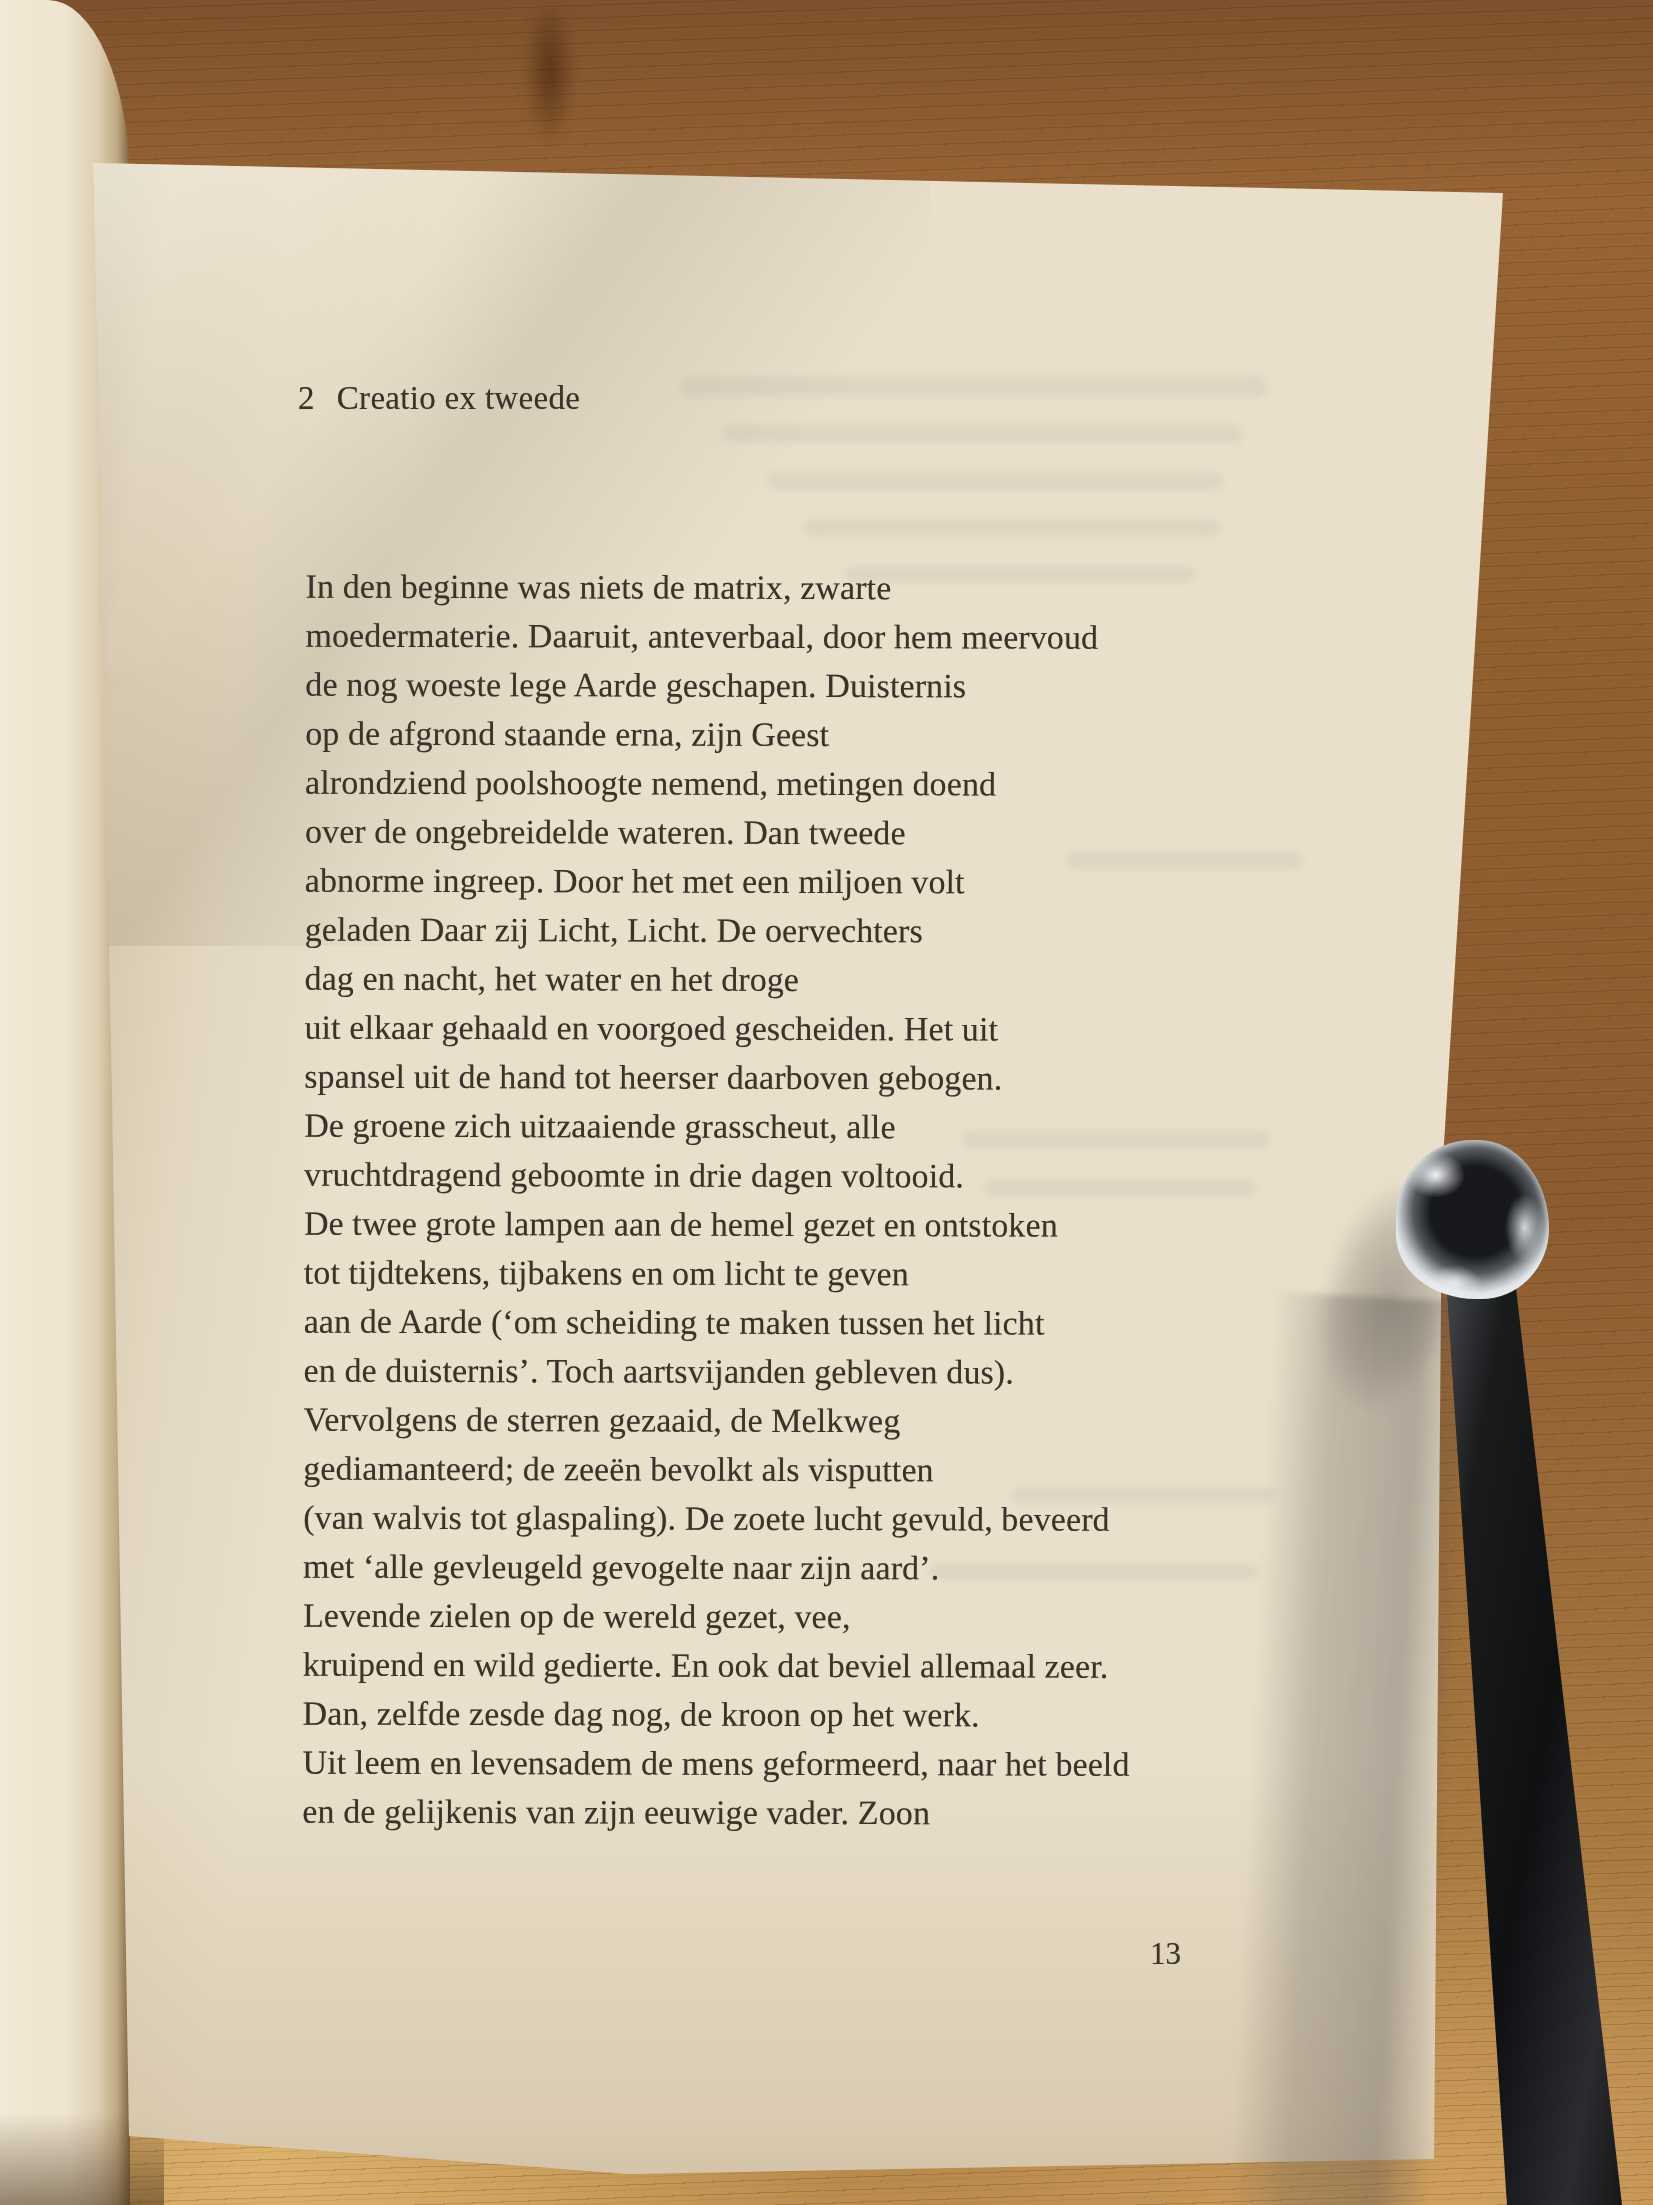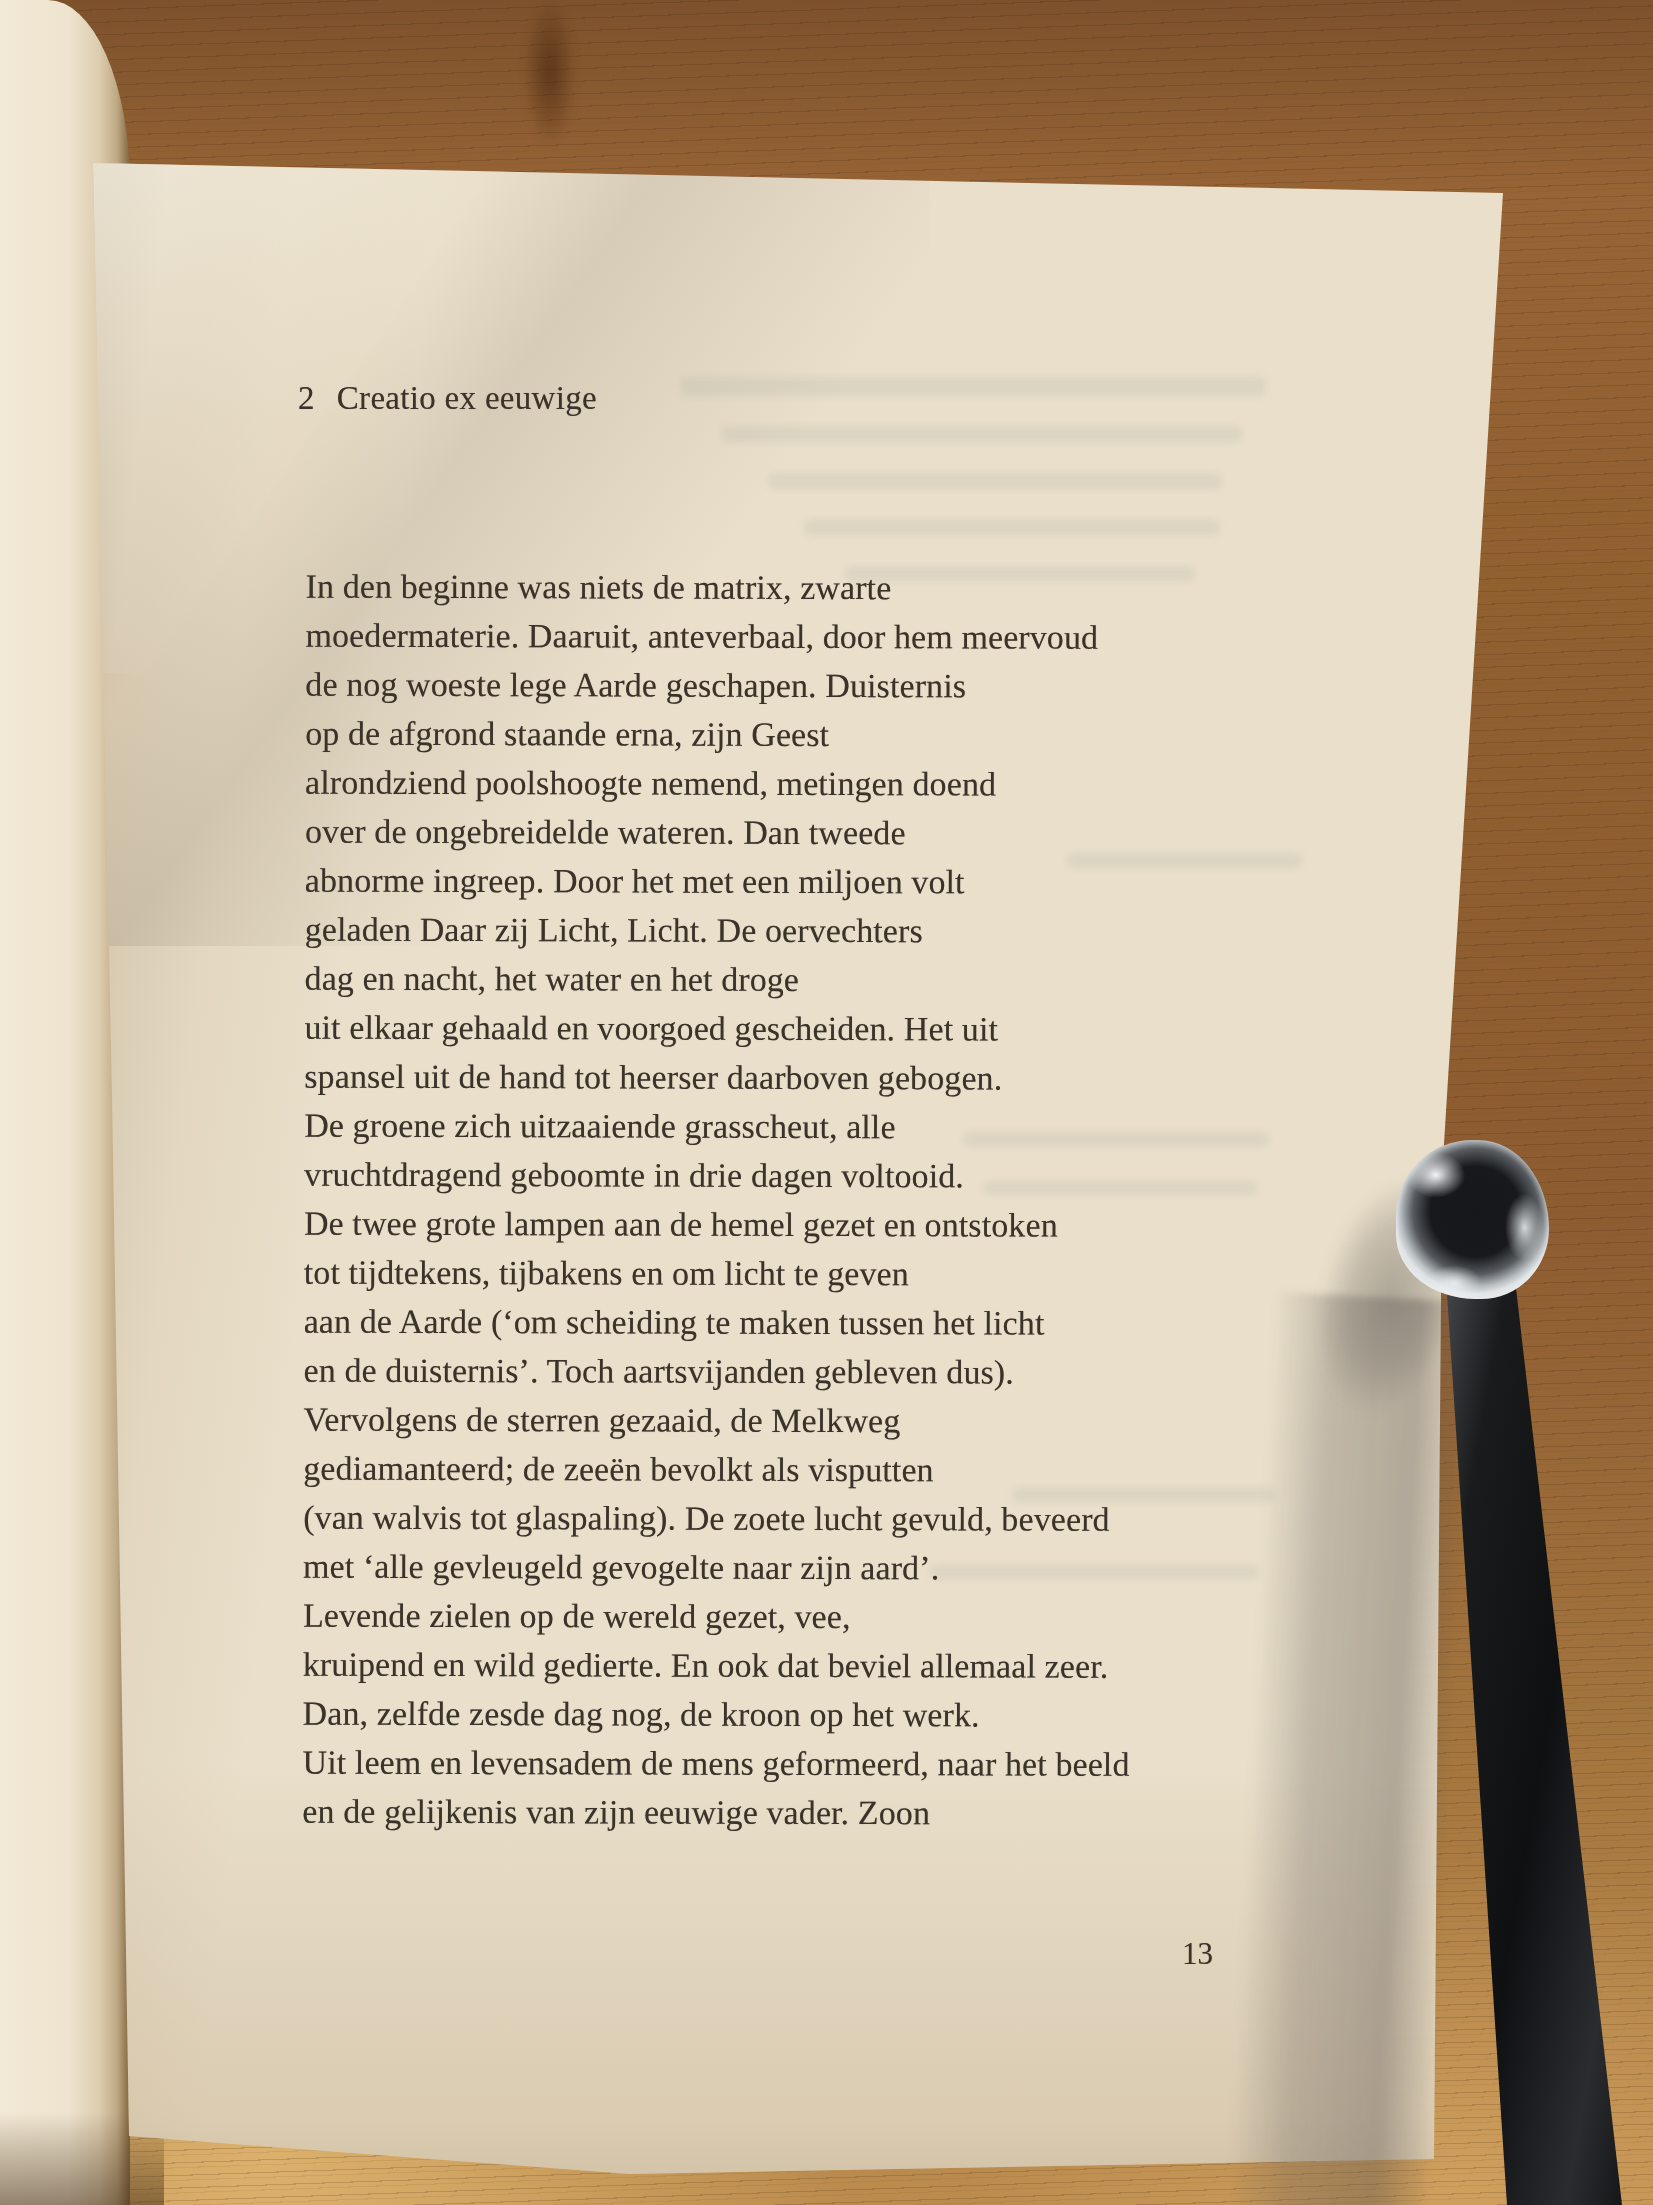--- a/index.html
+++ b/index.html
@@ -59,21 +59,21 @@
 
   
   .chapter-heading{position:absolute;left:298px;top:380px;display:flex;align-items:baseline;
     color:var(--ink,#3b332a);font-size:33px;letter-spacing:0.3px;
     text-shadow:0 0 0.7px rgba(60,50,40,0.45);}
   .chapter-number{margin-right:22px;}
   .poem{position:absolute;left:304px;top:563px;width:1017px;
     color:var(--ink,#3b332a);font-size:34px;line-height:49px;letter-spacing:0.1px;
     text-shadow:0 0 0.7px rgba(60,50,40,0.45);transform:rotate(.15deg);}
   .poem-line{white-space:nowrap;}
-  .page-number{position:absolute;left:1182px;top:1936px;
+  .page-number{position:absolute;left:1150px;top:1936px;
     color:var(--ink,#3b332a);font-size:31px;text-shadow:0 0 0.7px rgba(60,50,40,0.45);}
 
   
   .obj-shadow-band{position:absolute;left:1274px;top:1302px;width:197px;height:1039px;
     transform:rotate(3deg);transform-origin:top right;filter:blur(3.8px);
     background:linear-gradient(to right, rgba(104,96,90,0) 0%, rgba(104,96,90,0.30) 30%, rgba(92,84,78,0.40) 75%, rgba(92,84,78,0.05) 100%);}
   .obj-shadow-knob{position:absolute;left:1321px;top:1176px;width:137px;height:241px;
     border-radius:46% 54% 50% 50%/40% 42% 58% 60%;transform:rotate(14deg);filter:blur(5.5px);
     background:radial-gradient(closest-side, rgba(90,84,78,0.42), rgba(90,84,78,0.24) 60%, rgba(90,84,78,0) 100%);}
   .bookmark-strip{position:absolute;left:1422px;top:1274px;width:230px;height:931px;
@@ -114,21 +114,21 @@
     <div class="ghost" style="left:845px;top:567px;width:350px;height:14.2px"></div>
     <div class="ghost" style="left:1067px;top:853px;width:235px;height:15.3px"></div>
     <div class="ghost" style="left:963px;top:1132px;width:306px;height:15.3px"></div>
     <div class="ghost" style="left:984px;top:1181px;width:273px;height:14.2px"></div>
     <div class="ghost" style="left:1012px;top:1488px;width:263px;height:14.2px"></div>
     <div class="ghost" style="left:930px;top:1565px;width:328px;height:14.2px"></div>
   </div>
 
   <div class="chapter-heading">
     <span class="chapter-number">2</span>
-    <span class="chapter-title">Creatio ex eeuwige</span>
+    <span class="chapter-title">Creatio ex tweede</span>
   </div>
 
   <div class="poem">
       <div class="poem-line">In den beginne was niets de matrix, zwarte</div>
       <div class="poem-line">moedermaterie. Daaruit, anteverbaal, door hem meervoud</div>
       <div class="poem-line">de nog woeste lege Aarde geschapen. Duisternis</div>
       <div class="poem-line">op de afgrond staande erna, zijn Geest</div>
       <div class="poem-line">alrondziend poolshoogte nemend, metingen doend</div>
       <div class="poem-line">over de ongebreidelde wateren. Dan tweede</div>
       <div class="poem-line">abnorme ingreep. Door het met een miljoen volt</div>

